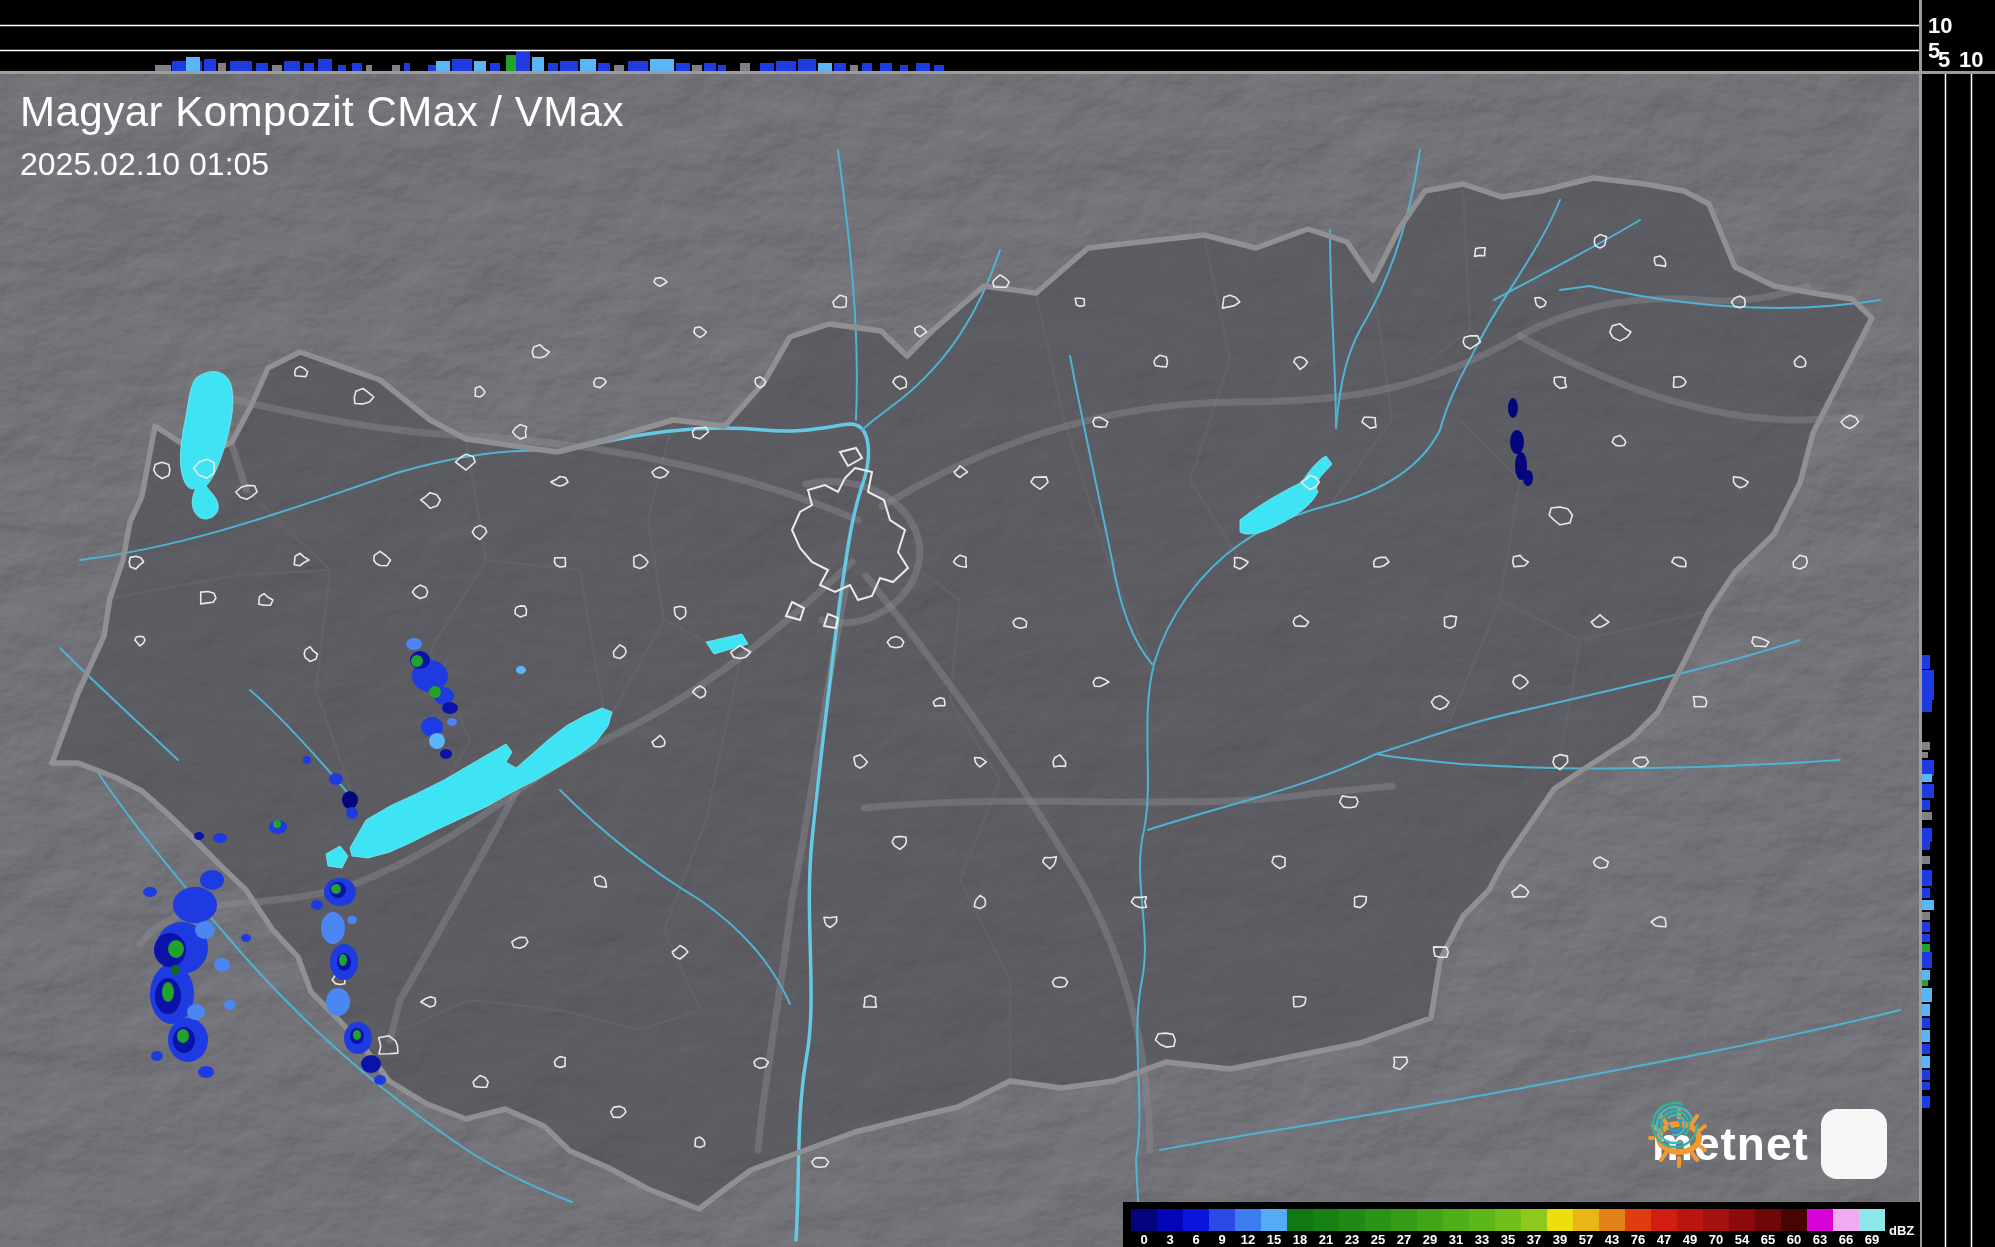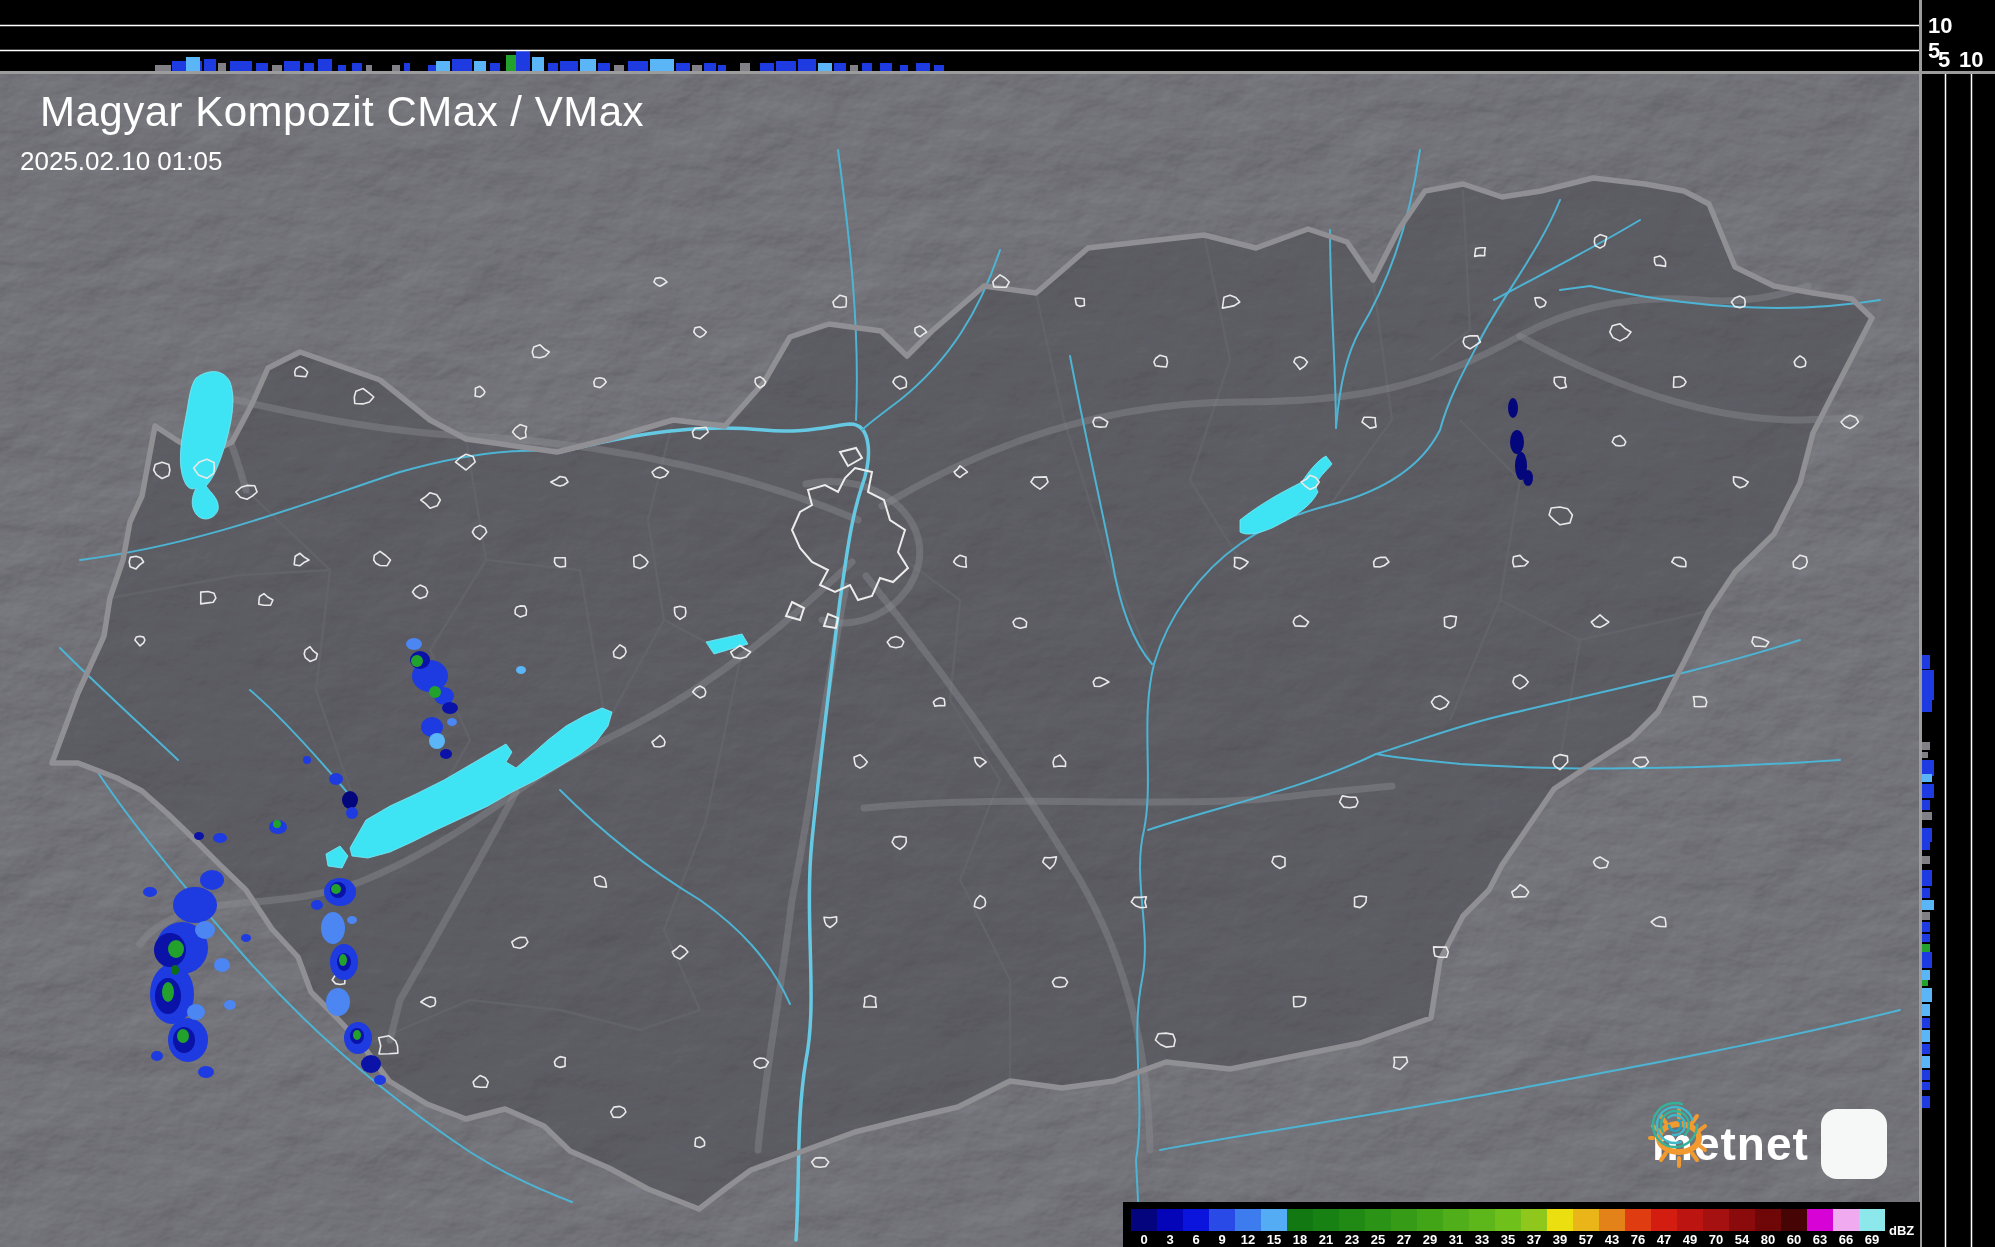--- a/index.html
+++ b/index.html
@@ -1,21 +1,21 @@
 <!DOCTYPE html>
 <html><head>
 <meta charset="utf-8">
 <style>
   html,body{margin:0;padding:0;background:#000;}
   .stage{position:relative;width:1995px;height:1247px;background:#ef4444;overflow:hidden;
          font-family:"Liberation Sans",sans-serif;}
   .stage svg{position:absolute;left:0;top:0;}
   .titleblock{position:absolute;left:20px;top:88px;color:#fff;z-index:30;pointer-events:none;}
-  .title{font-size:42px;font-weight:400;letter-spacing:0.5px;margin-left:20px;}
-  .timestamp{font-size:26px;margin-top:10px;}
+  .title{font-size:42px;font-weight:400;letter-spacing:0.5px;}
+  .timestamp{font-size:32px;margin-top:10px;}
   .scalebox{position:absolute;left:1123px;top:1202px;width:797px;height:45px;background:#000;z-index:40;}
   .scalebar{position:absolute;left:8px;top:7px;height:22px;display:flex;}
   .scalecell{width:26px;height:22px;}
   .scalelabels{position:absolute;left:8px;top:30px;height:14px;display:flex;}
   .scalelabel{width:26px;color:#fff;font-size:13px;font-weight:700;text-align:center;}
   .scaleunit{position:absolute;left:766px;top:21px;color:#fff;font-size:13px;font-weight:700;}
   .logo{position:absolute;left:1648px;top:1098px;width:262px;height:92px;z-index:35;display:flex;align-items:center;}
   .logo-text{color:#fff;font-size:46px;font-weight:700;letter-spacing:1px;margin-left:4px;}
   .appicon{width:66px;height:70px;background:#f6f8f7;border-radius:16px;margin-left:12px;
            display:flex;align-items:center;justify-content:center;}
@@ -464,21 +464,21 @@
         <div class="scalelabel">35</div>
         <div class="scalelabel">37</div>
         <div class="scalelabel">39</div>
         <div class="scalelabel">57</div>
         <div class="scalelabel">43</div>
         <div class="scalelabel">76</div>
         <div class="scalelabel">47</div>
         <div class="scalelabel">49</div>
         <div class="scalelabel">70</div>
         <div class="scalelabel">54</div>
-        <div class="scalelabel">80</div>
+        <div class="scalelabel">65</div>
         <div class="scalelabel">60</div>
         <div class="scalelabel">63</div>
         <div class="scalelabel">66</div>
         <div class="scalelabel">69</div>
       </div>
     <div class="scaleunit">dBZ</div>
   </div>
 
   <div class="logo">
     <svg width="62" height="78" viewBox="0 0 62 78">

